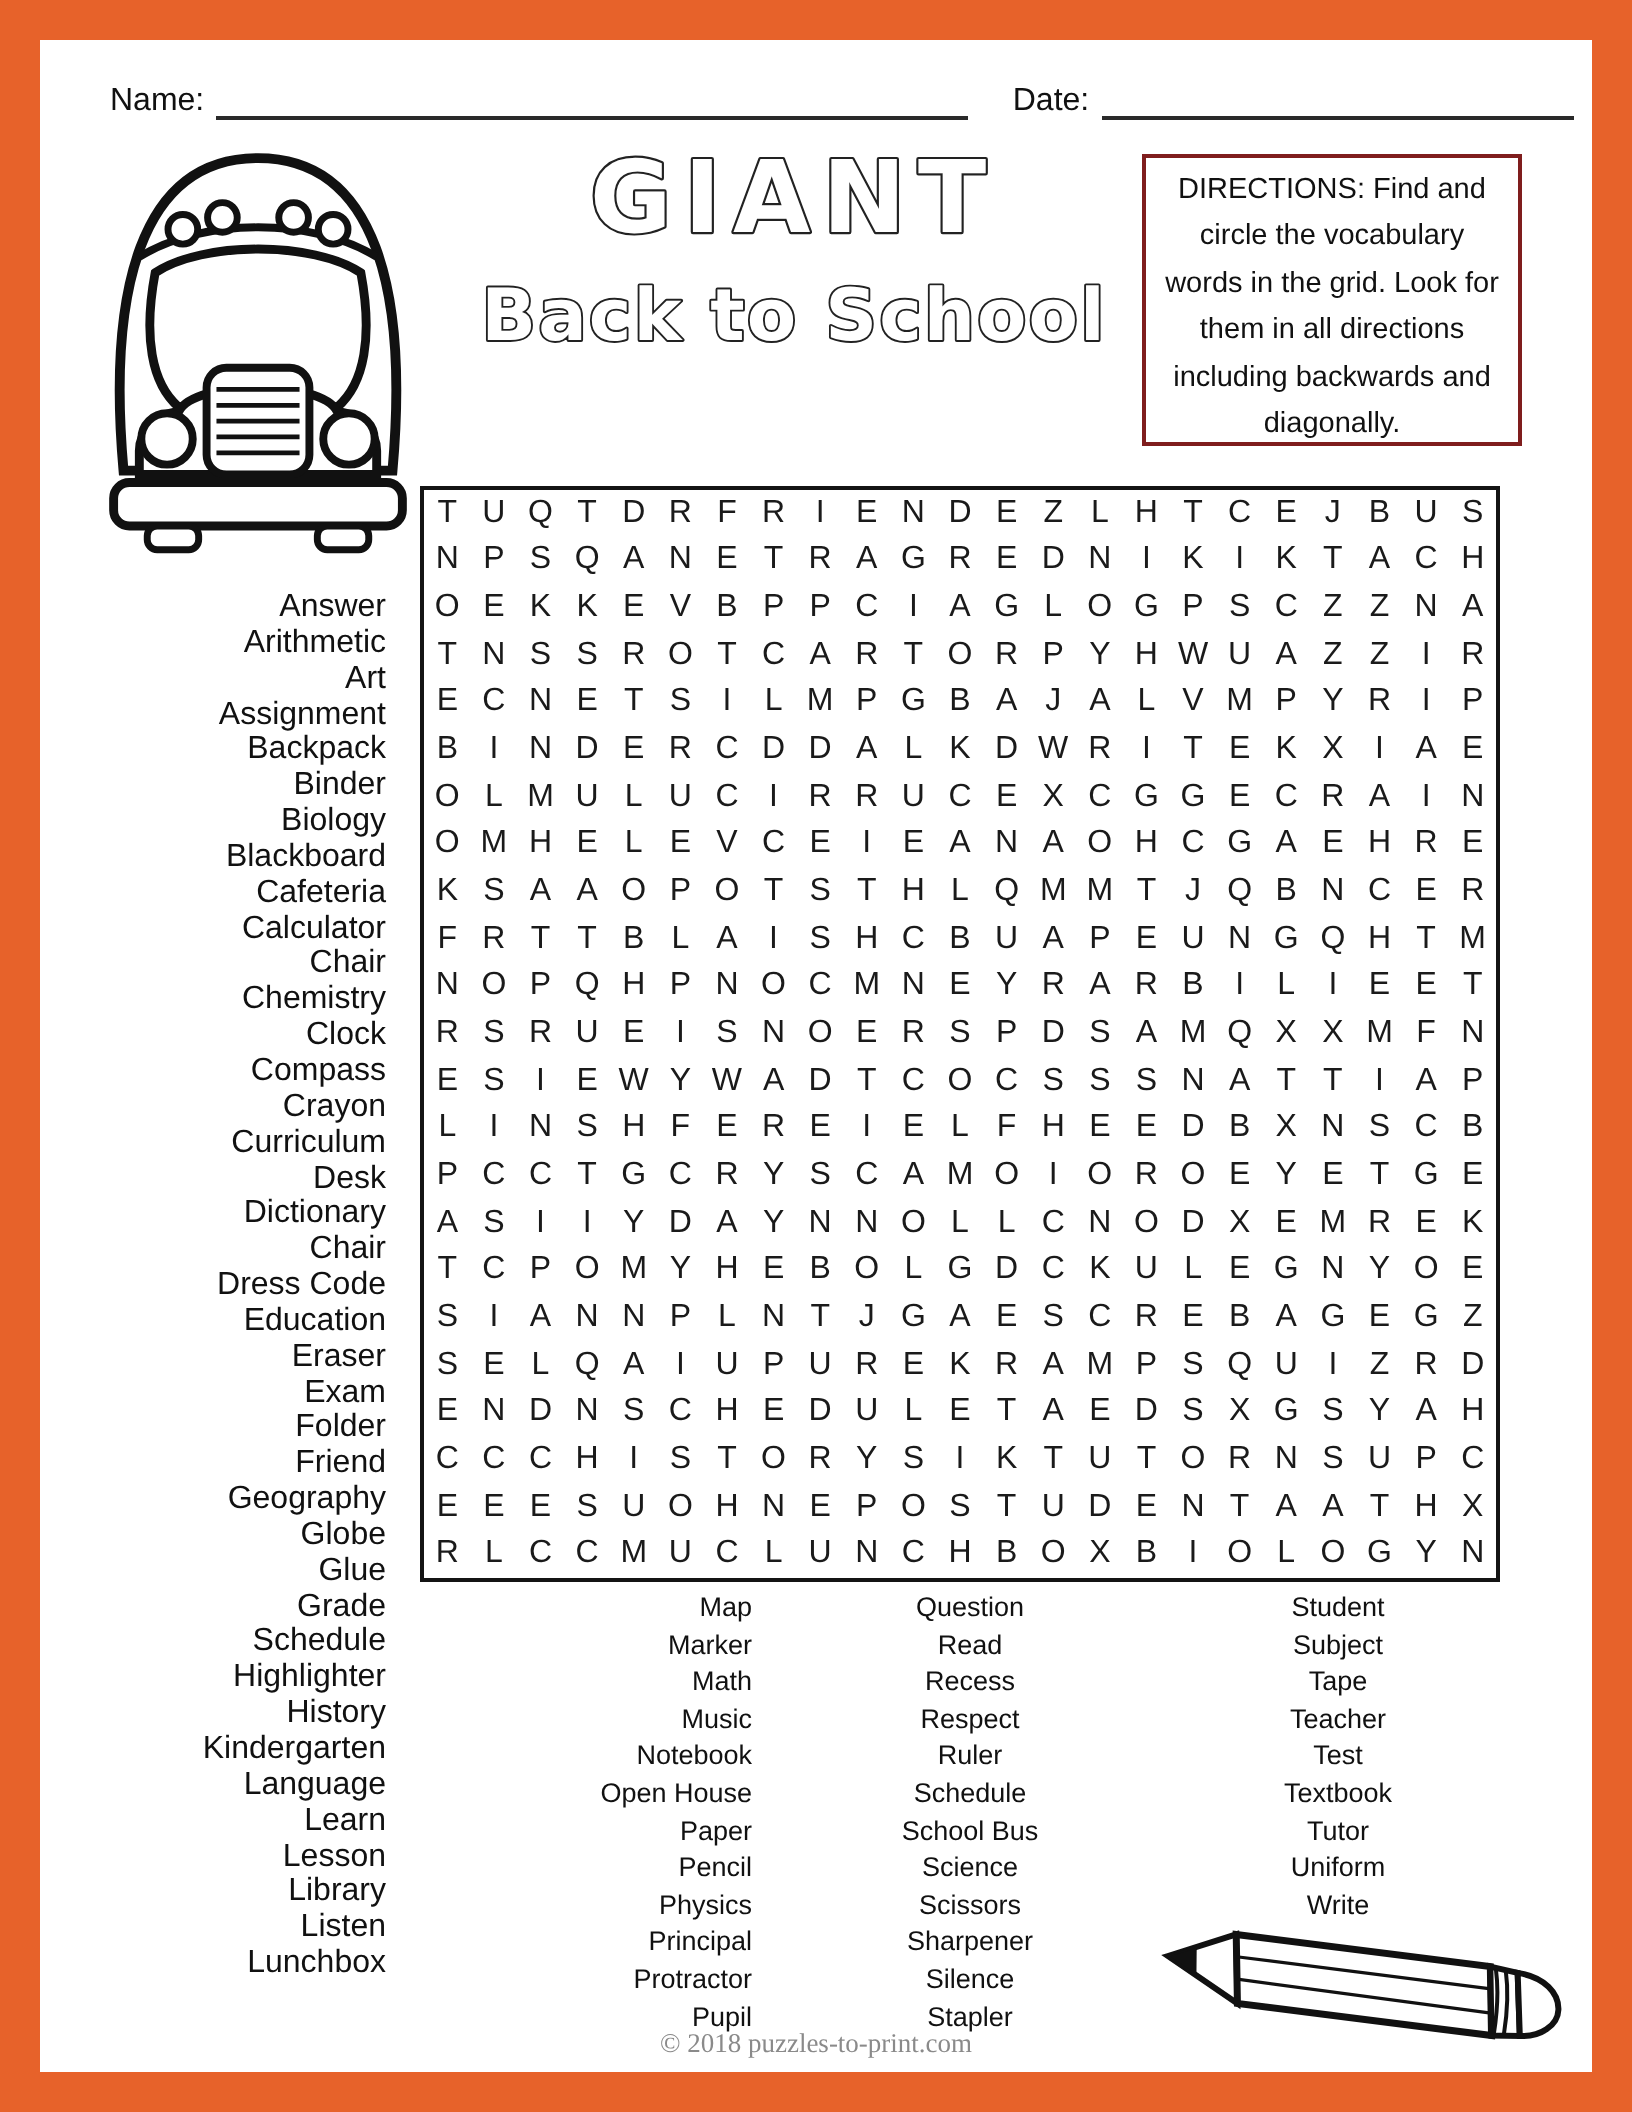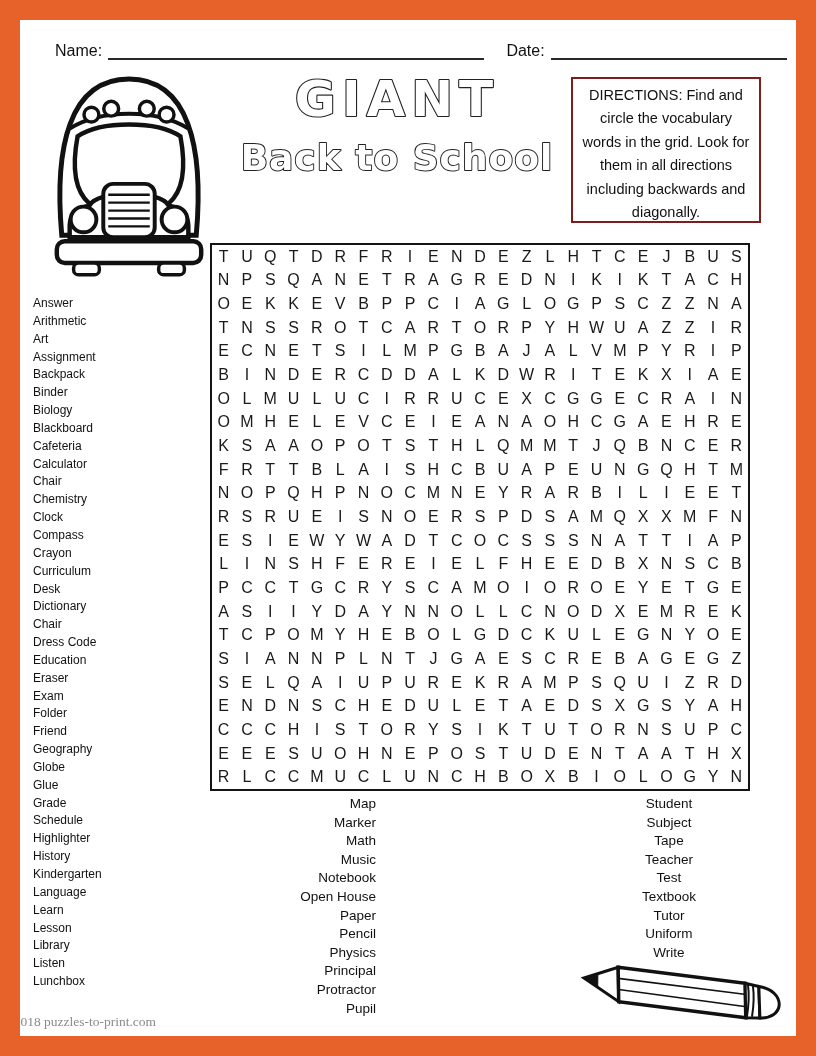--- a/index.html
+++ b/index.html
@@ -23,39 +23,39 @@
   #title-svg { position:absolute; left:225px; top:68px; }
   #title-line3 { position:absolute; left:225px; top:186px; width:345px; text-align:center;
     font-size:31px; letter-spacing:1px; color:#111; }
   .outline-text { fill:#ffffff; stroke:#222; paint-order:stroke; stroke-linejoin:round;
     font-family:"DejaVu Sans", sans-serif; font-weight:bold; }
   
   #directions-box { position:absolute; left:571px; top:77px; width:190px; height:146px;
     border:2px solid #7f1d1d; padding:5px 6px; text-align:center;
     font-size:14.5px; line-height:23.4px; }
   
-  #left-word-list { position:absolute; left:33px; top:295px; width:160px; text-align:left;
-    font-size:12px; }
+  #left-word-list { position:absolute; left:33px; top:295px; width:160px; text-align:right;
+    font-size:16px; }
   #left-word-list .word { line-height:17.85px; }
   
   #puzzle-grid { position:absolute; left:210px; top:243px; width:540px; height:548px;
     border:2px solid #141414; display:flex; flex-direction:column; background:#fff; }
   .grid-row { flex:1; display:grid; grid-template-columns:repeat(23,1fr); }
   .grid-cell { display:flex; align-items:center; justify-content:center;
     font-size:16px; color:#1a1a1a; }
   
   .bottom-list { position:absolute; top:795px; width:152px; text-align:center; font-size:13.5px; }
   .bottom-list .word { line-height:18.6px; }
   #bottom-list-1 { left:224px;text-align:right; }
   #bottom-list-2 { left:409px; }
   #bottom-list-3 { left:593px; }
   
   #pencil { position:absolute; left:580px; top:942px; }
   
-  #copyright { position:absolute; left:0; top:1014px; width:816px; text-align:left;
+  #copyright { position:absolute; left:0; top:1014px; width:816px; text-align:center;
     font-family:"Liberation Serif", serif; font-size:13.5px; color:#8a8a8a; }
 </style>
 </head>
 <body>
 
 <div id="page">
   <div id="frame"></div>
 
   <div id="name-date-row">
     <span class="fill-label">Name:</span>
@@ -724,20 +724,34 @@
       <div class="word">Music</div>
       <div class="word">Notebook</div>
       <div class="word">Open House</div>
       <div class="word">Paper</div>
       <div class="word">Pencil</div>
       <div class="word">Physics</div>
       <div class="word">Principal</div>
       <div class="word">Protractor</div>
       <div class="word">Pupil</div>
     </div>
+  <div id="bottom-list-2" class="bottom-list">
+      <div class="word">Question</div>
+      <div class="word">Read</div>
+      <div class="word">Recess</div>
+      <div class="word">Respect</div>
+      <div class="word">Ruler</div>
+      <div class="word">Schedule</div>
+      <div class="word">School Bus</div>
+      <div class="word">Science</div>
+      <div class="word">Scissors</div>
+      <div class="word">Sharpener</div>
+      <div class="word">Silence</div>
+      <div class="word">Stapler</div>
+    </div>
   <div id="bottom-list-3" class="bottom-list">
       <div class="word">Student</div>
       <div class="word">Subject</div>
       <div class="word">Tape</div>
       <div class="word">Teacher</div>
       <div class="word">Test</div>
       <div class="word">Textbook</div>
       <div class="word">Tutor</div>
       <div class="word">Uniform</div>
       <div class="word">Write</div>

